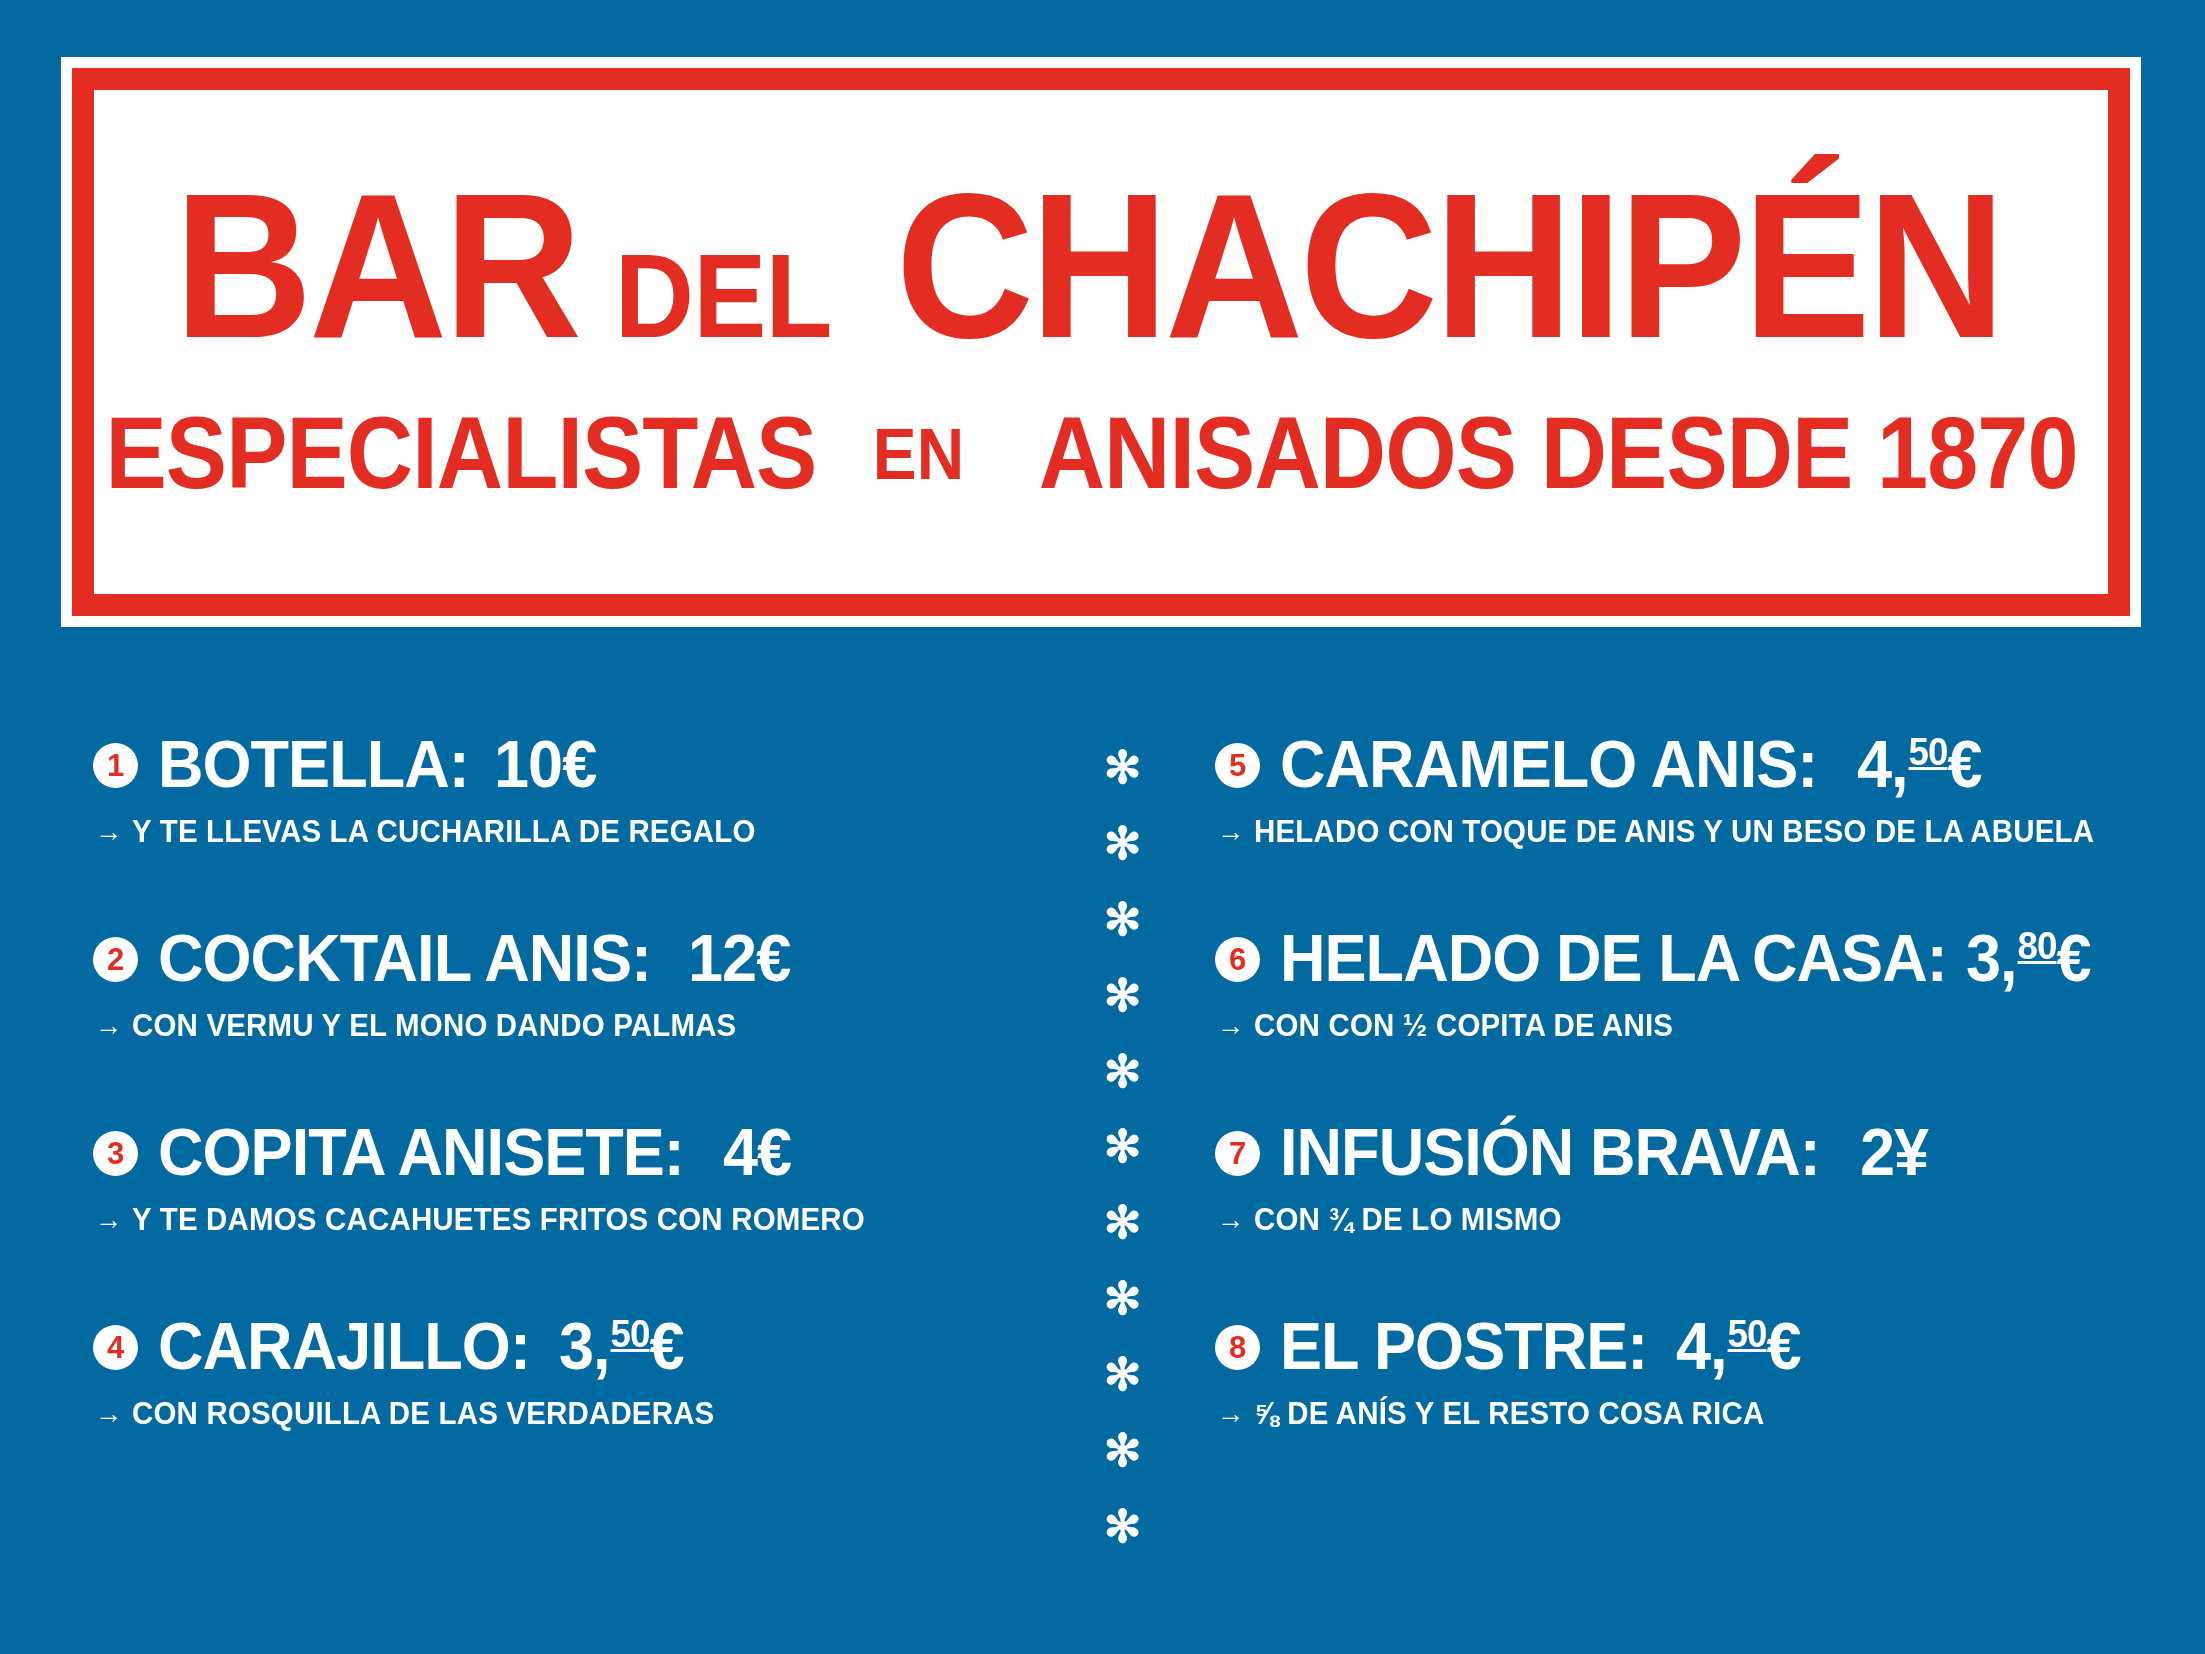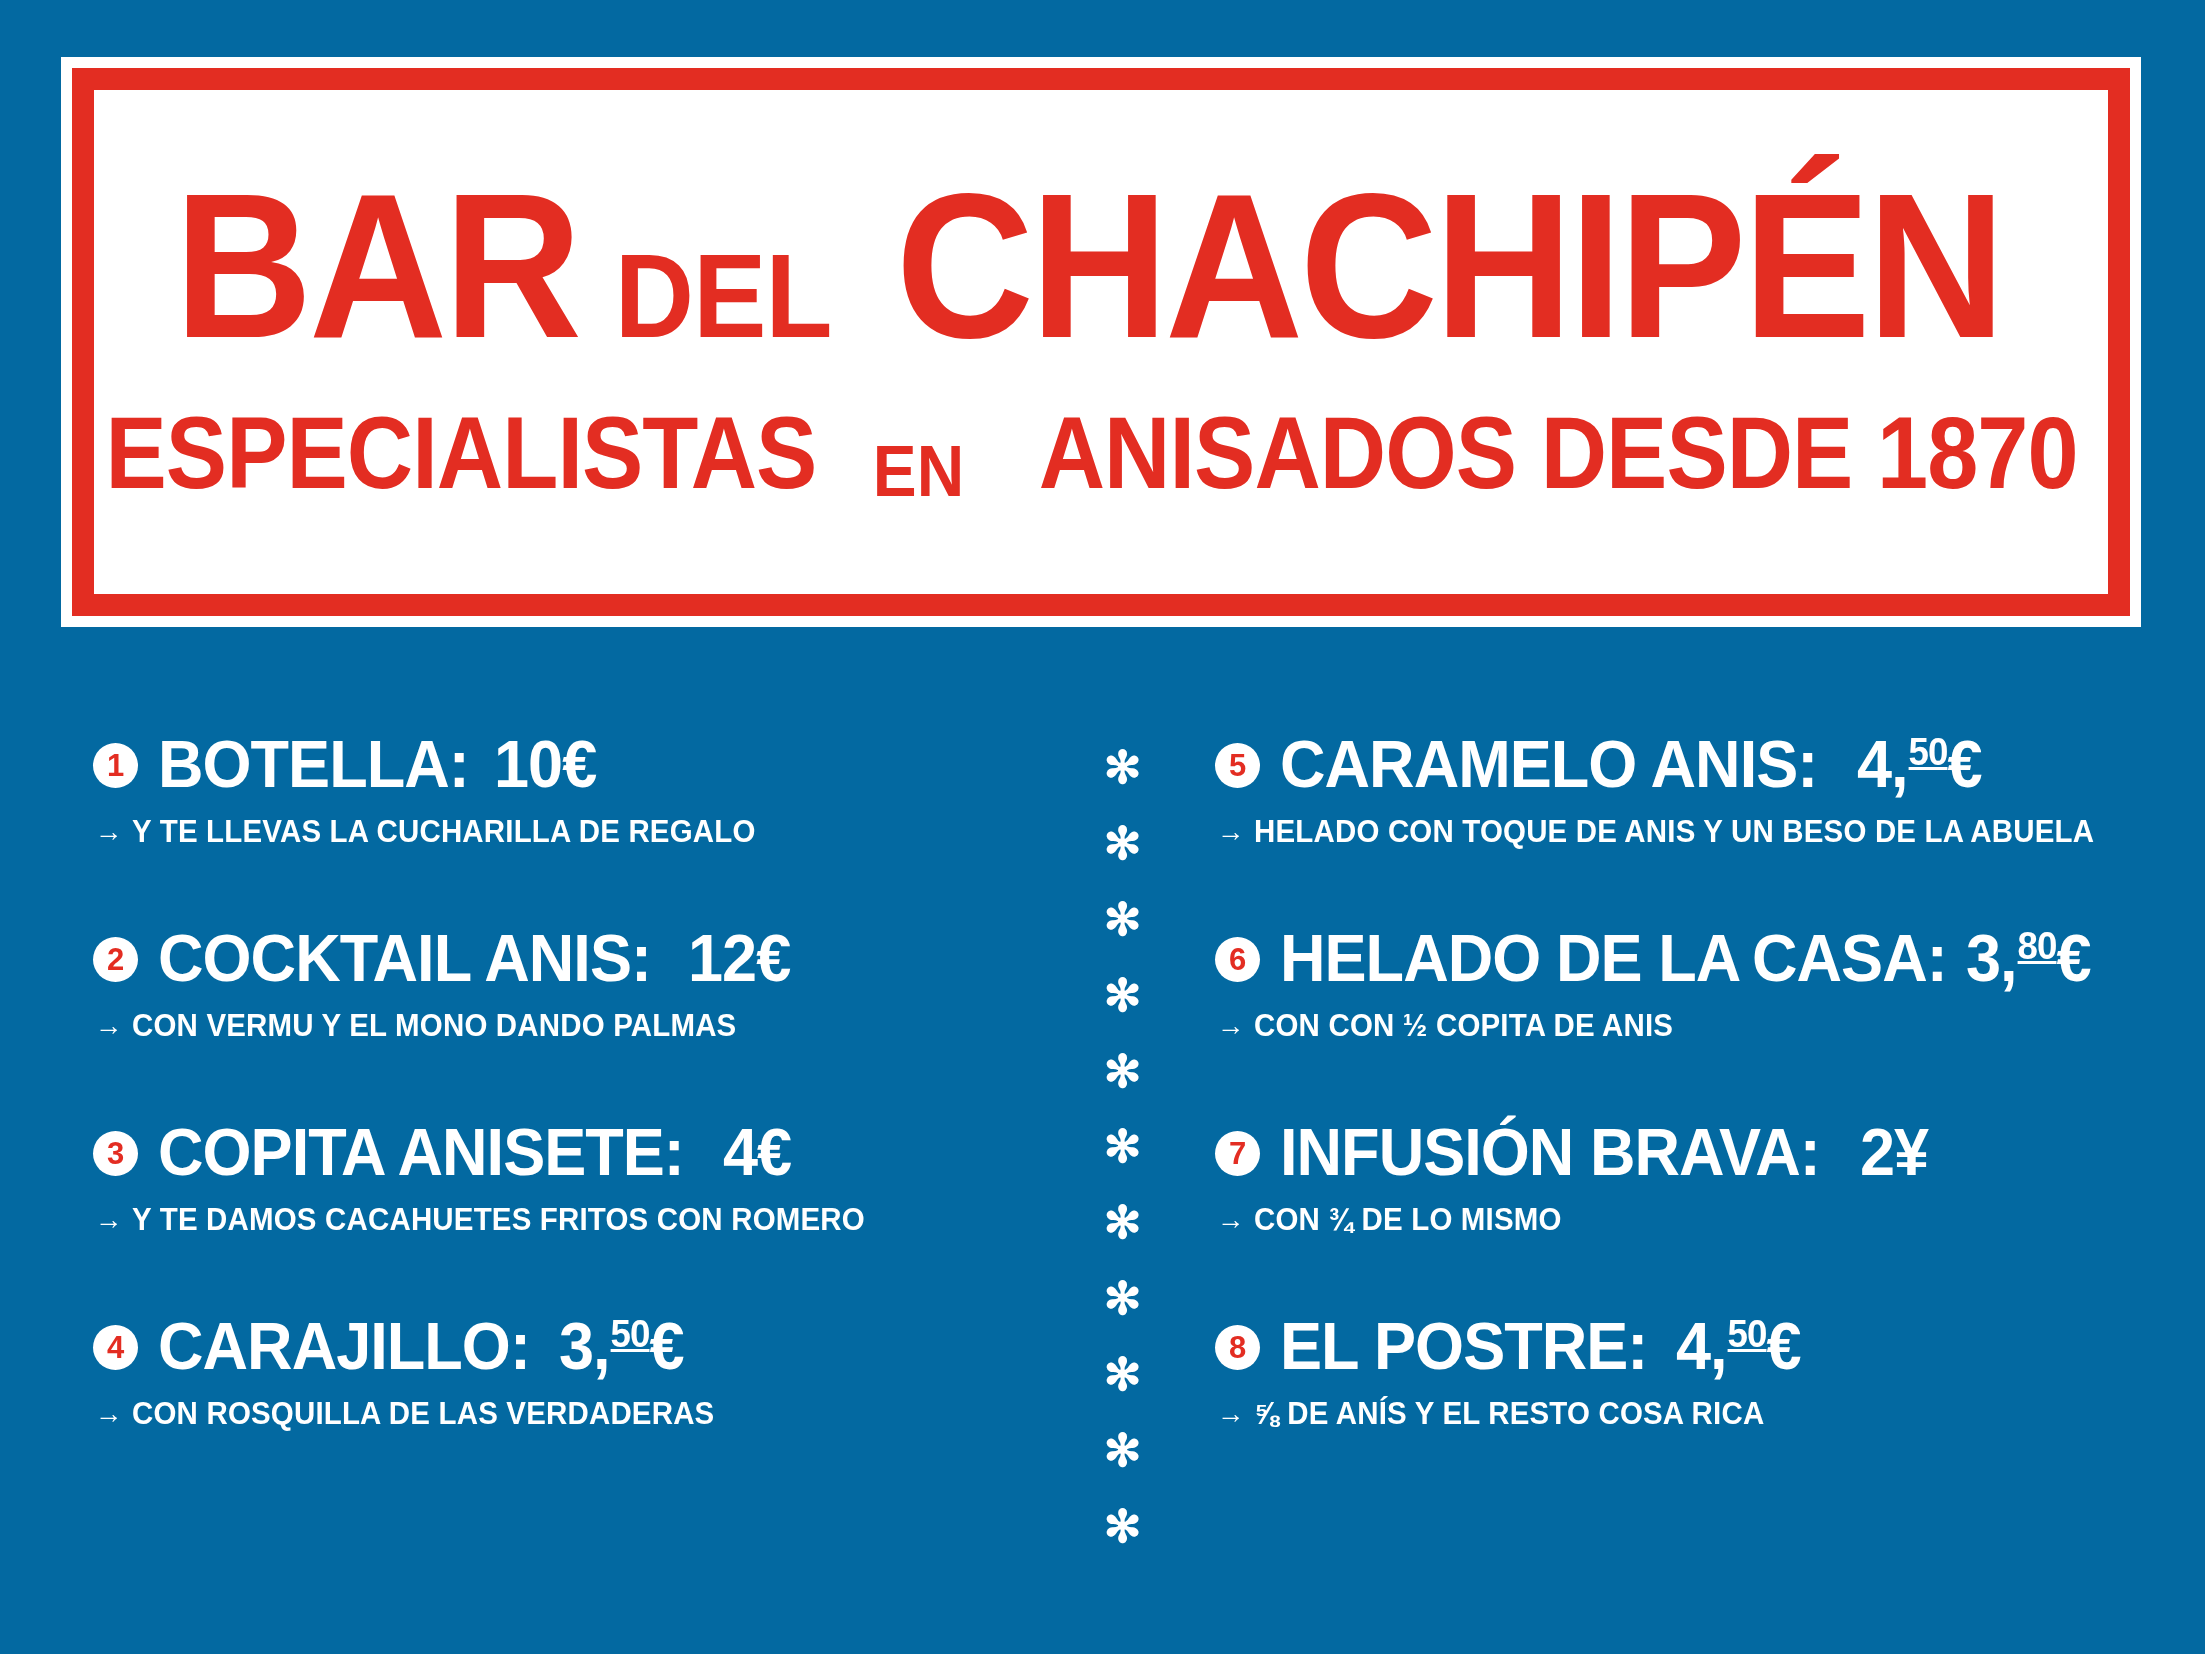--- a/index.html
+++ b/index.html
@@ -66,21 +66,21 @@
   .title-small {
     font-family: "Liberation Sans Narrow", "Liberation Sans", sans-serif;
     font-weight: 700;
     font-size: 118px;
     letter-spacing: -1px;
     padding: 0 13.7px;
     transform: scaleX(0.93);
   }
   .subtitle-line {
     display: flex;
-    align-items: flex-end;
+    align-items: center;
     justify-content: center;
     white-space: nowrap;
     color: #e32d22;
     margin-top: 33px;
   }
   .sub-main {
     font-family: "Liberation Sans Narrow", "Liberation Sans", sans-serif;
     font-weight: 700;
     font-size: 102px;
     letter-spacing: -1px;

